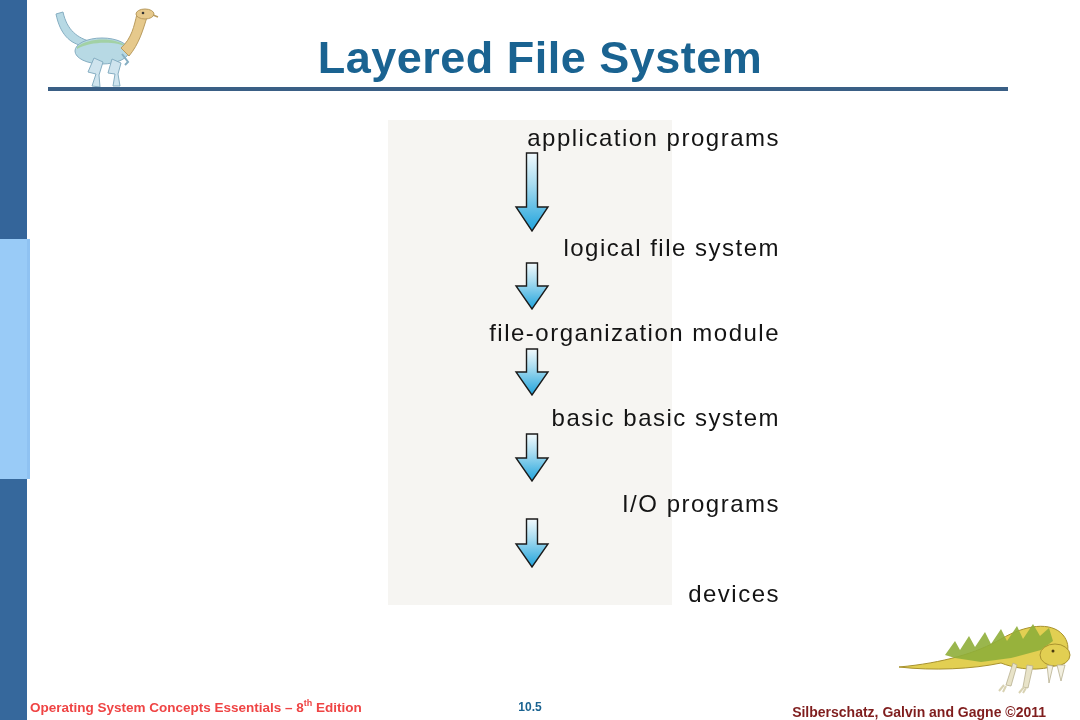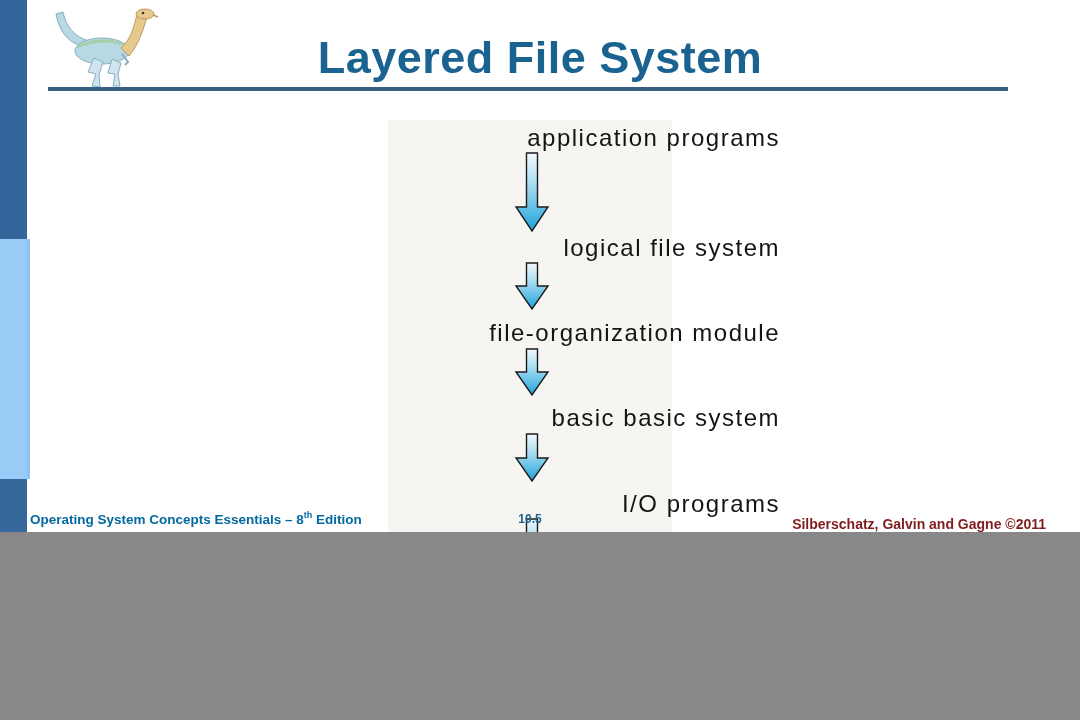--- a/index.html
+++ b/index.html
@@ -1,18 +1,18 @@
 <!DOCTYPE html>
 <html><head>
 <meta charset="utf-8">
 <style>
   html,body{margin:0;padding:0;background:#888;}
   .slide{
     position:relative;
-    width:1080px;height:532px;
+    width:1080px;height:720px;
     background:#ffffff;
     overflow:hidden;
     font-family:"Liberation Sans", sans-serif;
   }
   
   .sidebar{position:absolute;left:0;top:0;width:27px;height:720px;}
   .sidebar .seg{position:absolute;left:0;width:27px;}
   .seg-top{top:0;height:239px;background:#34659A;}
   .seg-mid{top:239px;height:240px;background:#99CBF7;border-right:3px solid #8FC2F2;}
   .seg-bottom{top:479px;height:241px;background:#36689C;}
@@ -39,21 +39,21 @@
     text-align:right;
     font-size:24px;letter-spacing:1.5px;
     color:#141414;
     white-space:nowrap;
   }
   .arrow{position:absolute;left:513px;width:38px;}
 
   
   .footer-left{
     position:absolute;left:30px;bottom:6px;
-    font-size:13.5px;font-weight:bold;color:#0369a1;
+    font-size:13.5px;font-weight:bold;color:#ef4444;
   }
   .footer-left sup{font-size:9px;}
   .footer-page{
     position:absolute;left:0;right:20px;bottom:6px;
     text-align:center;
     font-size:12px;font-weight:bold;color:#1A6391;
   }
   .footer-right{
     position:absolute;right:34px;bottom:0;
     font-size:14px;font-weight:bold;color:#7f1d1d;
@@ -95,20 +95,21 @@
   <div class="title">Layered File System</div>
   <div class="title-rule"></div>
 
   <div class="diagram-bg"></div>
 
   <div class="layer-label" style="top:124px;">application programs</div>
   <div class="layer-label" style="top:319px;">file-organization module</div>
   <div class="layer-label" style="top:234px;">logical file system</div>
   <div class="layer-label" style="top:404px;">basic basic system</div>
   <div class="layer-label" style="top:490px;">I/O programs</div>
+  <div class="layer-label" style="top:580px;">devices</div>
 
   <svg class="arrow" style="top:152px;" width="38" height="80" viewBox="0 0 38 80">
     <defs>
         <linearGradient id="g1" x1="0" y1="0" x2="0" y2="1">
       <stop offset="0" stop-color="#F2FAFD"></stop>
           <stop offset="0.4" stop-color="#A8DCF0"></stop>
           <stop offset="1" stop-color="#1FA3DC"></stop>
     </linearGradient>
       </defs>
     <path d="M13.5,1 L24.5,1 L24.5,55 L35,55 L19,79 L3,55 L13.5,55 Z" fill="url(#g1)" stroke="#1B1B1B" stroke-width="1.4"></path>

